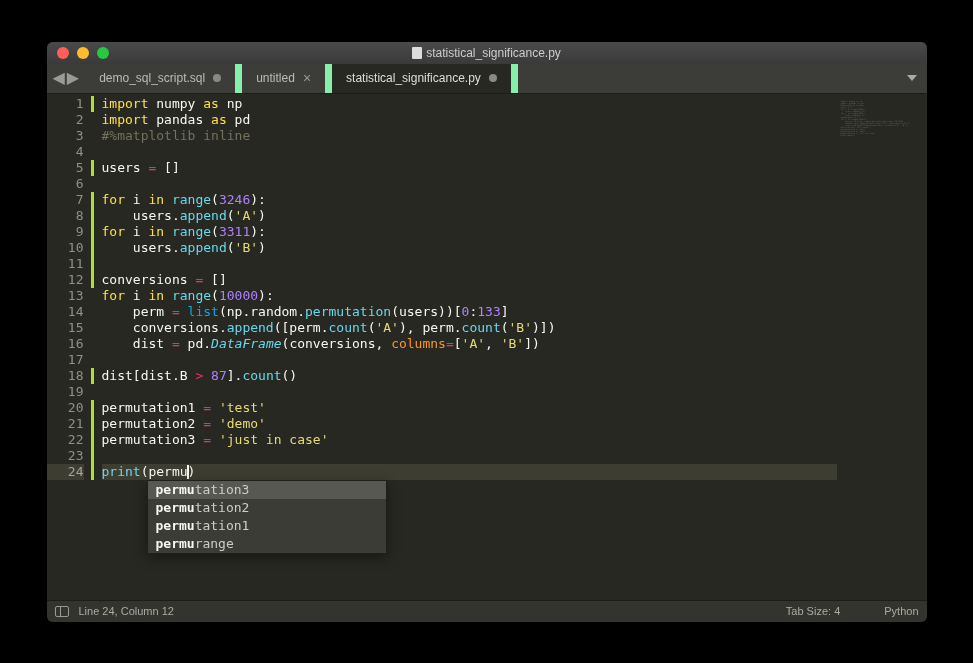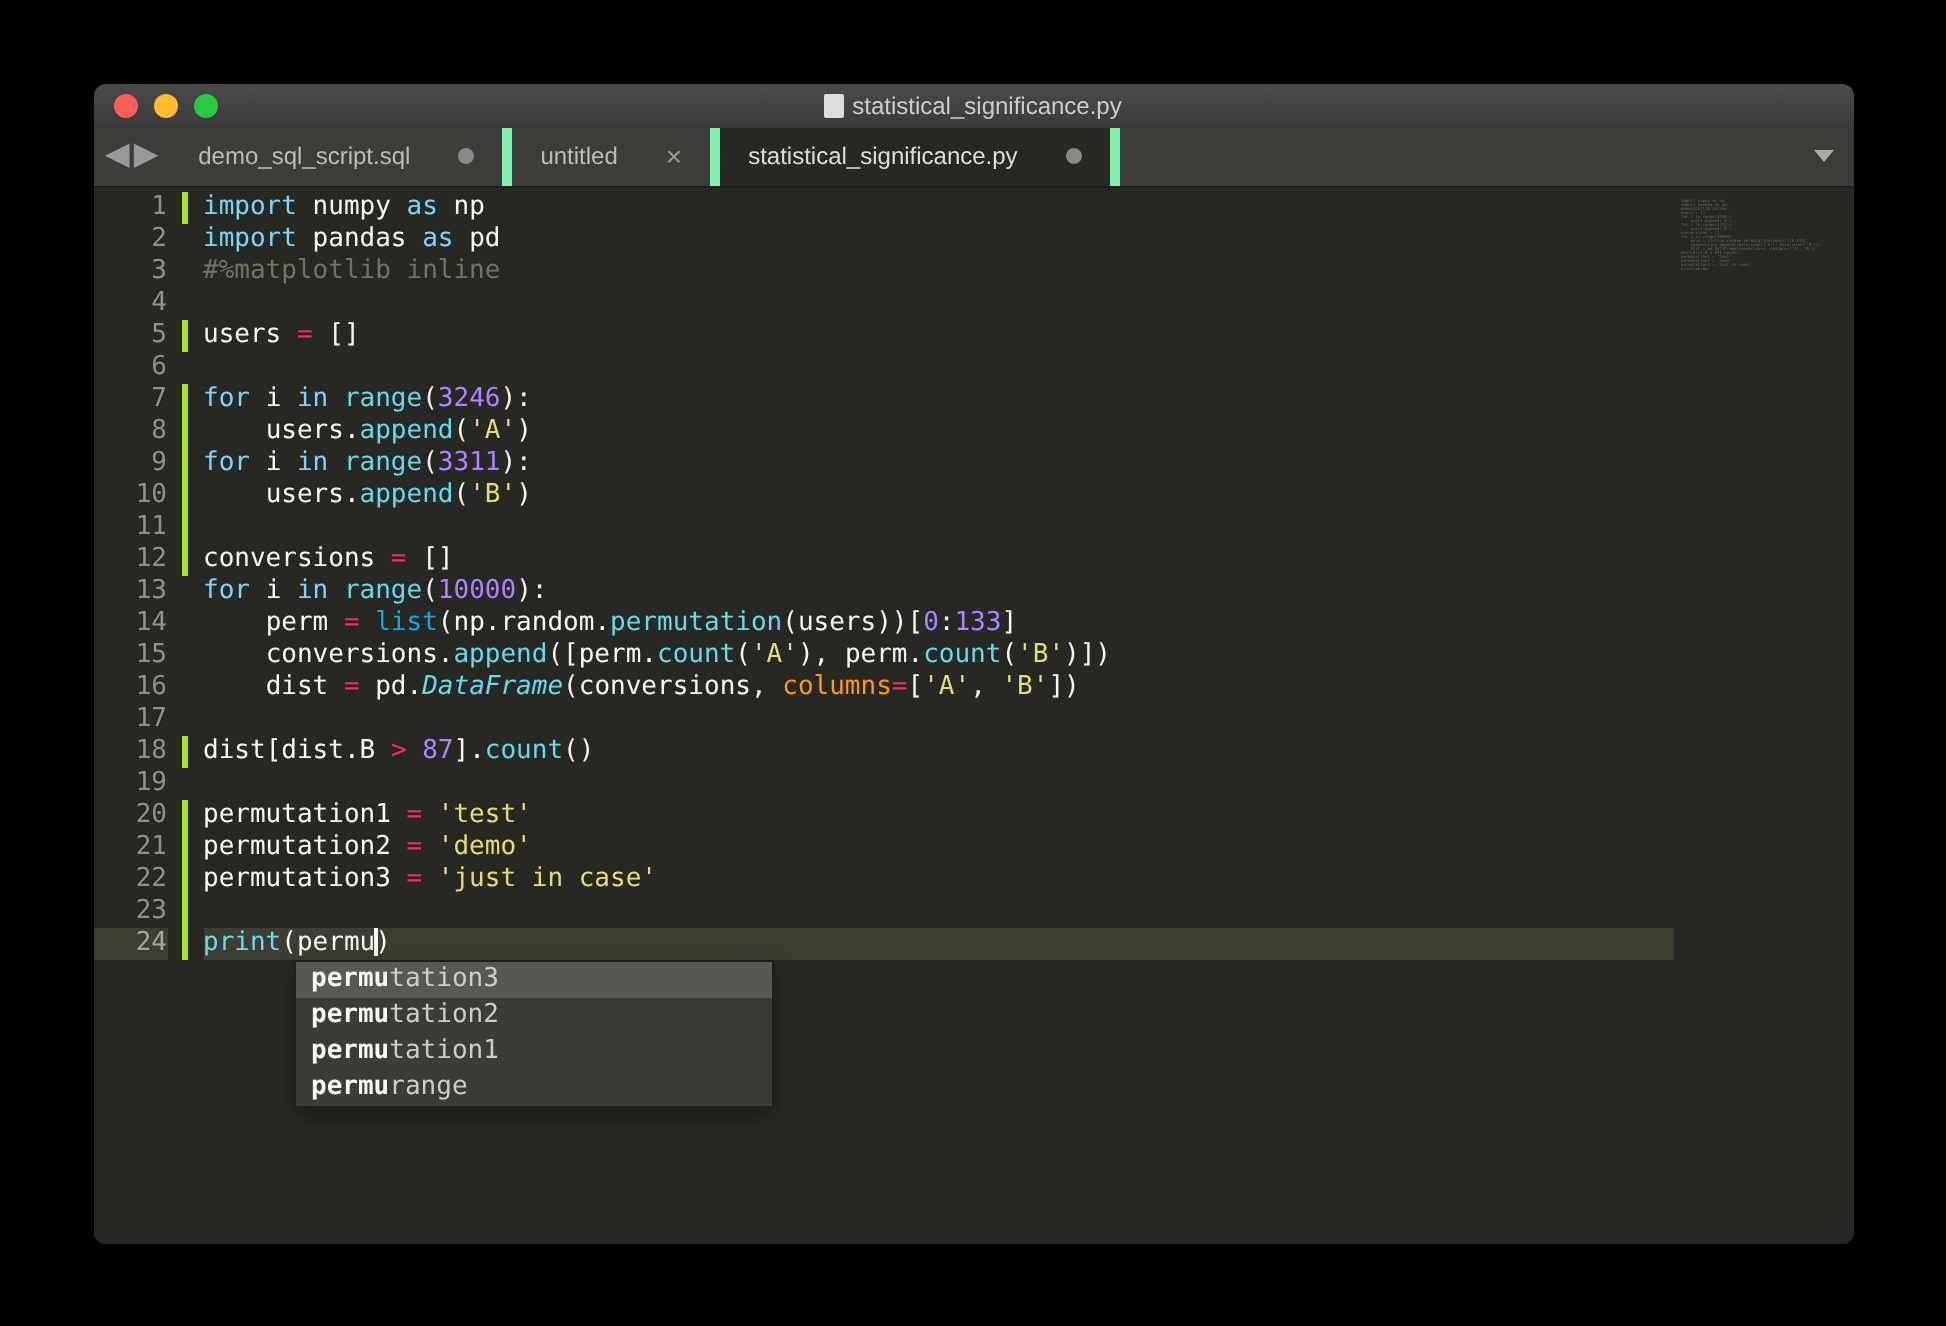--- a/index.html
+++ b/index.html
@@ -44,24 +44,24 @@
   .navrow {
     height: 30px;
     background: #3c3d38;
     display:flex;
     align-items:stretch;
     border-bottom:1px solid #1c1c18;
   }
   .nav-arrows{ display:flex; align-items:center; gap:2px; padding:0 6px;}
   .chev{ color:#999; font-size:16px; line-height:1; cursor:pointer;}
   .tab {
-    display:flex; align-items:center; padding:0 14px; gap:24px;
+    display:flex; align-items:center; padding:0 14px; gap:8px;
     color:#bbb; font-size:12px; position:relative;
     background:#3c3d38;
-    border-right:5px solid #86efac;
+    border-right:7px solid #86efac;
     cursor:pointer;
   }
   .tab.active { background:#272822; color:#ddd;}
   .tab .circ { width:8px; height:8px; border-radius:50%; background:#888;}
   .tab .x { color:#999; font-size:14px;}
   .tab-menu { margin-left:auto; display:flex; align-items:center; padding:0 10px; color:#aaa;}
   .tri-down{ width:0;height:0;border-left:5px solid transparent;border-right:5px solid transparent;border-top:6px solid #aaa;}
   
   .main {
     flex:1;
@@ -90,21 +90,21 @@
     font-family: Menlo, Consolas, monospace;
     font-size:13px;
     line-height:16px;
     padding:2px 0 2px 10px;
     color:#f8f8f2;
     white-space:pre;
     position:relative;
   }
   .code .row{ height:16px; }
   .code .row.current{ background:#3e3d32;}
-  .kw{color:#7dd3fc;margin-top:44px;} .fn{color:#0ea5e9;} .id{color:#f8f8f2;}
+  .kw{color:#fde047;margin-top:44px;} .fn{color:#0ea5e9;} .id{color:#f8f8f2;}
   .str{color:#e6db74;} .num{color:#ae81ff;} .cm{color:#75715e;}
   .cls{color:#66d9ef;font-style:italic;} .call{color:#66d9ef;}
   .arg{color:#fd971f;}
   .op{color:#f92672;} .punc{color:#f8f8f2;}
   .cursor{
     display:inline-block;width:2px;height:14px;background:#f8f8f0;vertical-align:middle;margin-left:-1px;margin-right:-1px;
   }
   
   .autocomplete{
     position:absolute;
@@ -253,14 +253,22 @@
         <div class="item"><span class="match">permu</span><span>tation1</span></div>
         <div class="item"><span class="match">permu</span><span>range</span></div>
       </div>
   <div class="modmark" style="top: 2px; height: 16px;"></div>
       <div class="modmark" style="top: 66px; height: 16px;"></div>
       <div class="modmark" style="top: 98px; height: 96px;"></div>
       <div class="modmark" style="top: 274px; height: 16px;"></div>
       <div class="modmark" style="top: 306px; height: 80px;"></div>
     </div>
 
+  <div class="status">
+    <div class="panel-icon"></div>
+    <span>Line 24, Column 12</span>
+    <div class="spacer"></div>
+    <span>Tab Size: 4</span>
+    <span style="width:24px"></span>
+    <span>Python</span>
+  </div>
 
 </div>
 
 </body></html>

